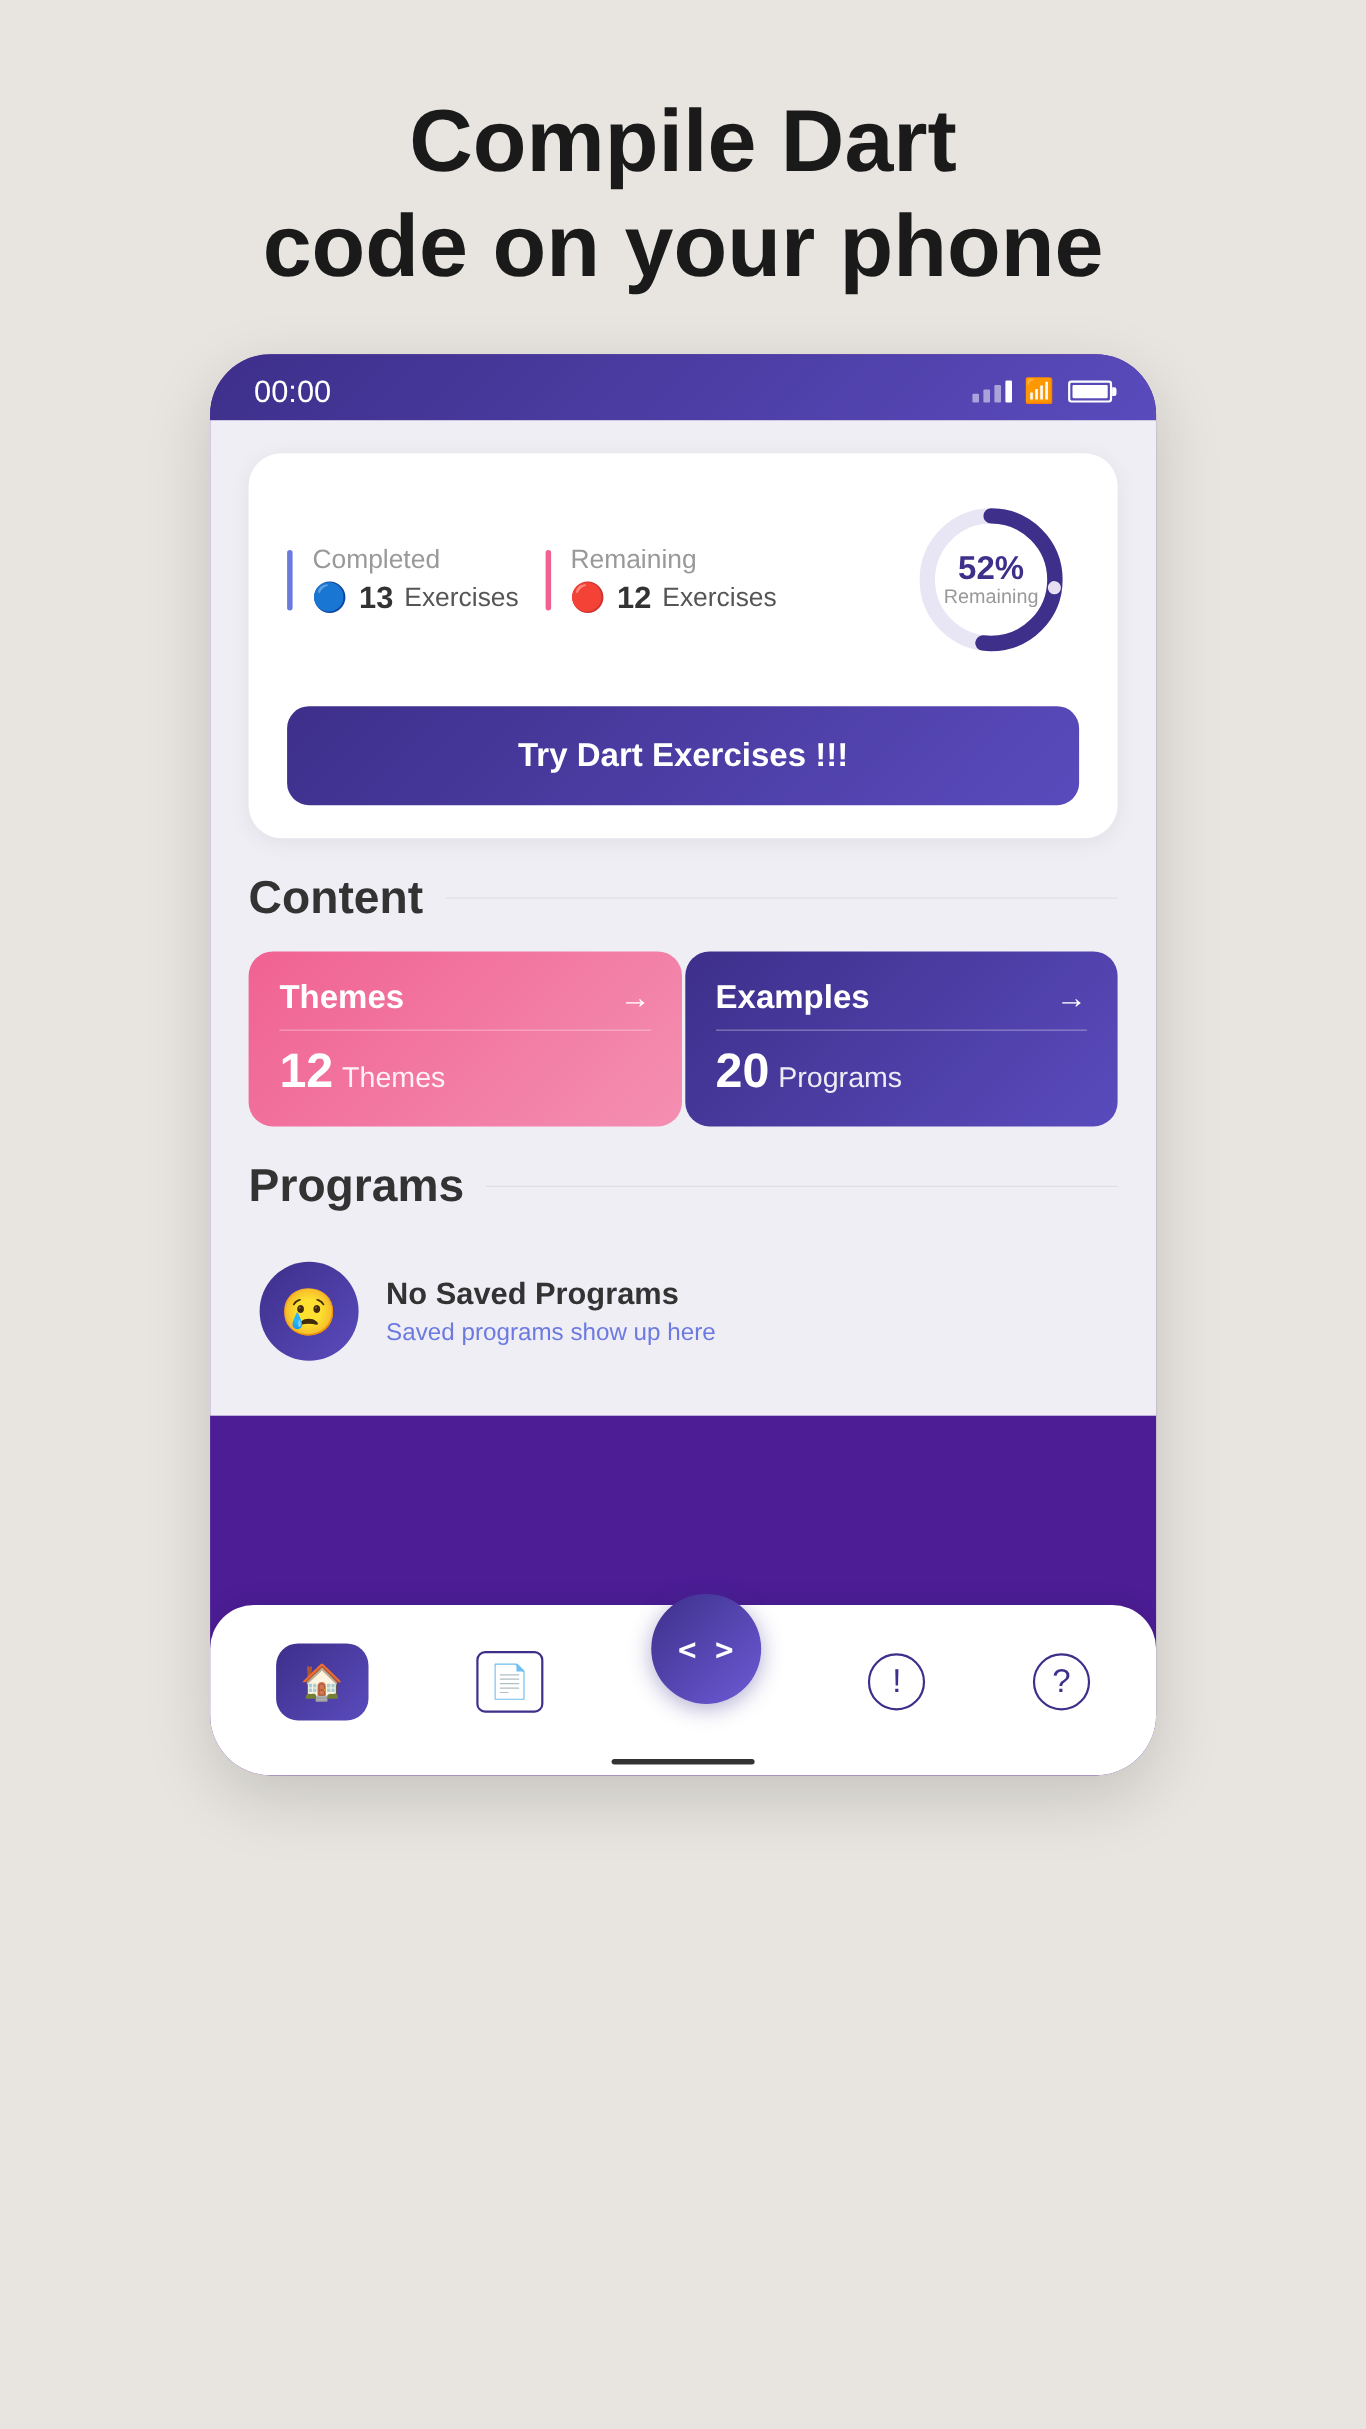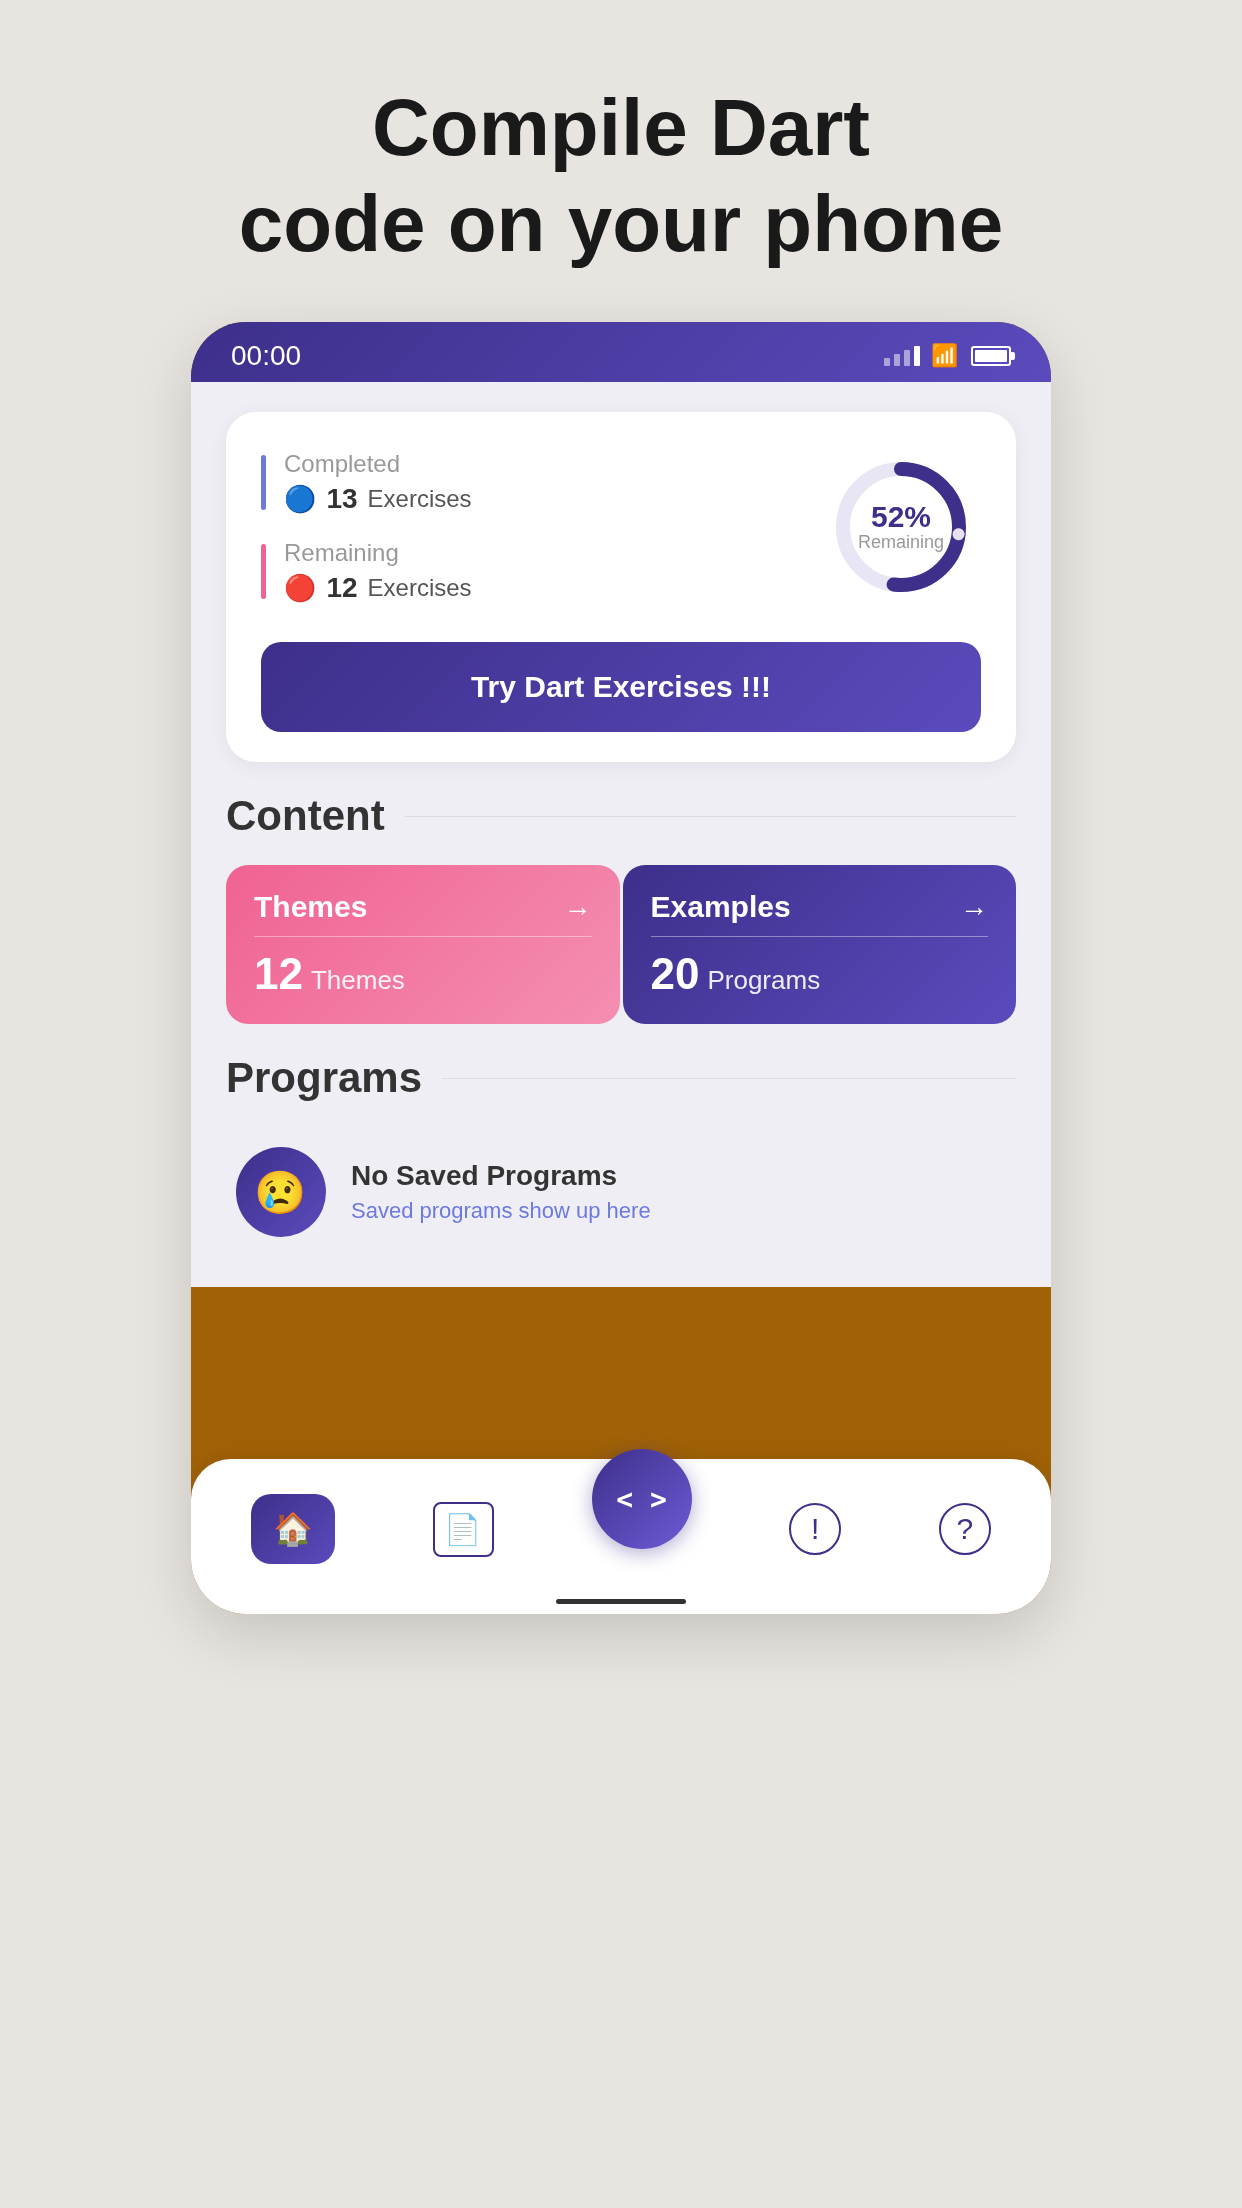--- a/index.html
+++ b/index.html
@@ -23,21 +23,21 @@
     .page-title h1 {
       font-size: 80px;
       font-weight: 700;
       color: #1a1a1a;
       line-height: 1.2;
     }
 
     .phone-container {
       width: 860px;
       height: 1292px;
-      background: #a16207;
+      background: #4c1d95;
       border-radius: 55px;
       overflow: hidden;
       box-shadow: 0 20px 60px rgba(0,0,0,0.15);
       position: relative;
     }
 
     
     .status-bar {
       background: linear-gradient(135deg, #3d2f8a 0%, #5a4bbd 100%);
       padding: 18px 40px 10px;
@@ -157,21 +157,21 @@
 
     .progress-top {
       display: flex;
       justify-content: space-between;
       align-items: center;
       margin-bottom: 25px;
     }
 
     .progress-stats {
       display: flex;
-      flex-direction: column;
+      flex-direction: row;
       gap: 24px;
     }
 
     .stat-item {
       display: flex;
       align-items: center;
       gap: 0;
     }
 
     .stat-border {

